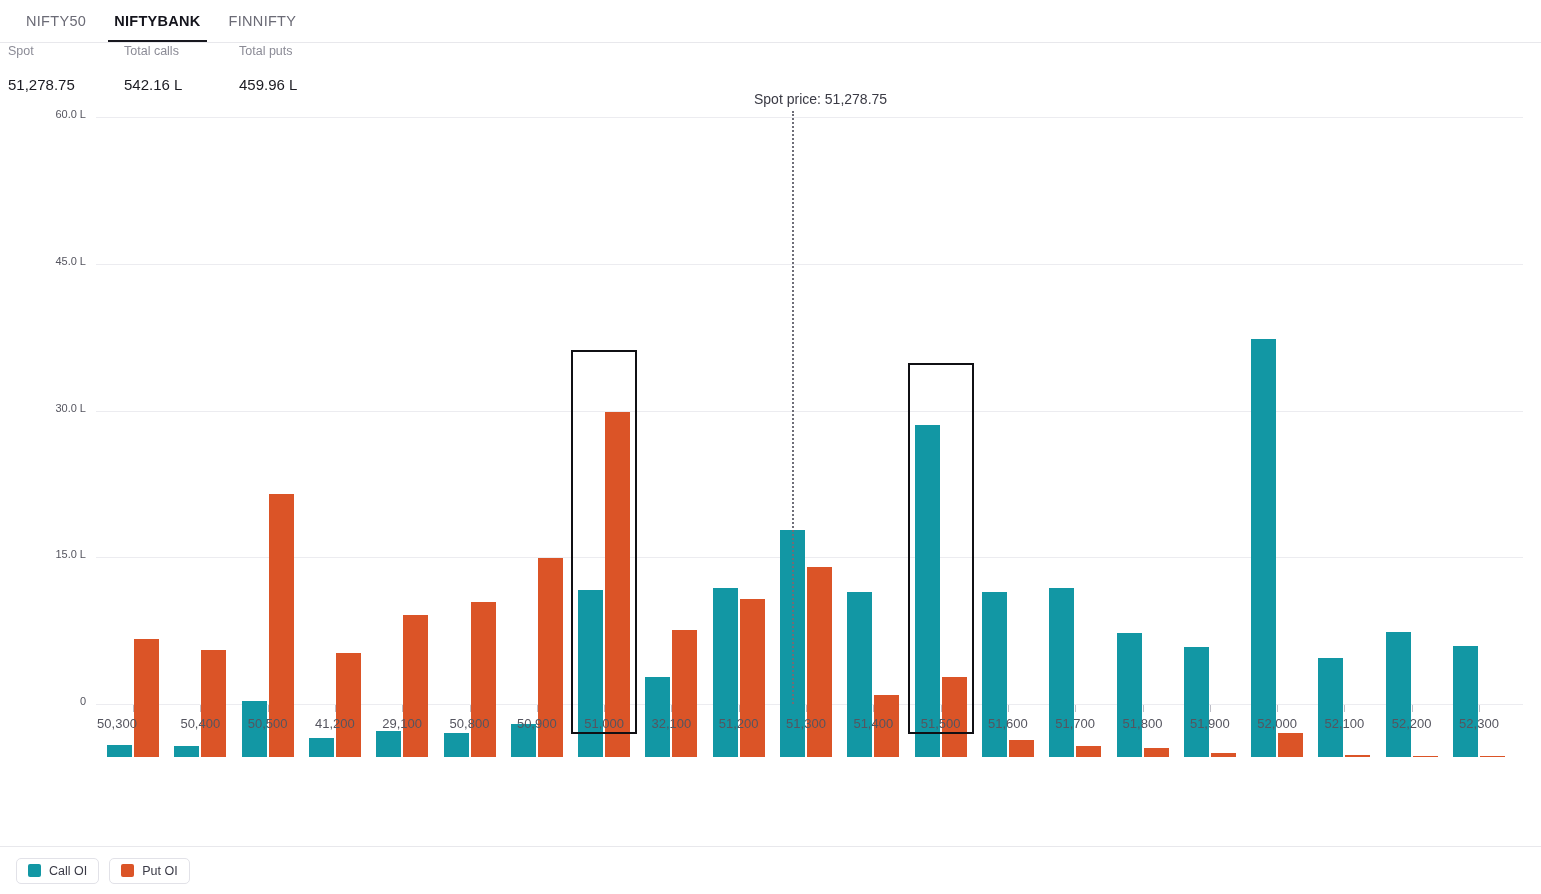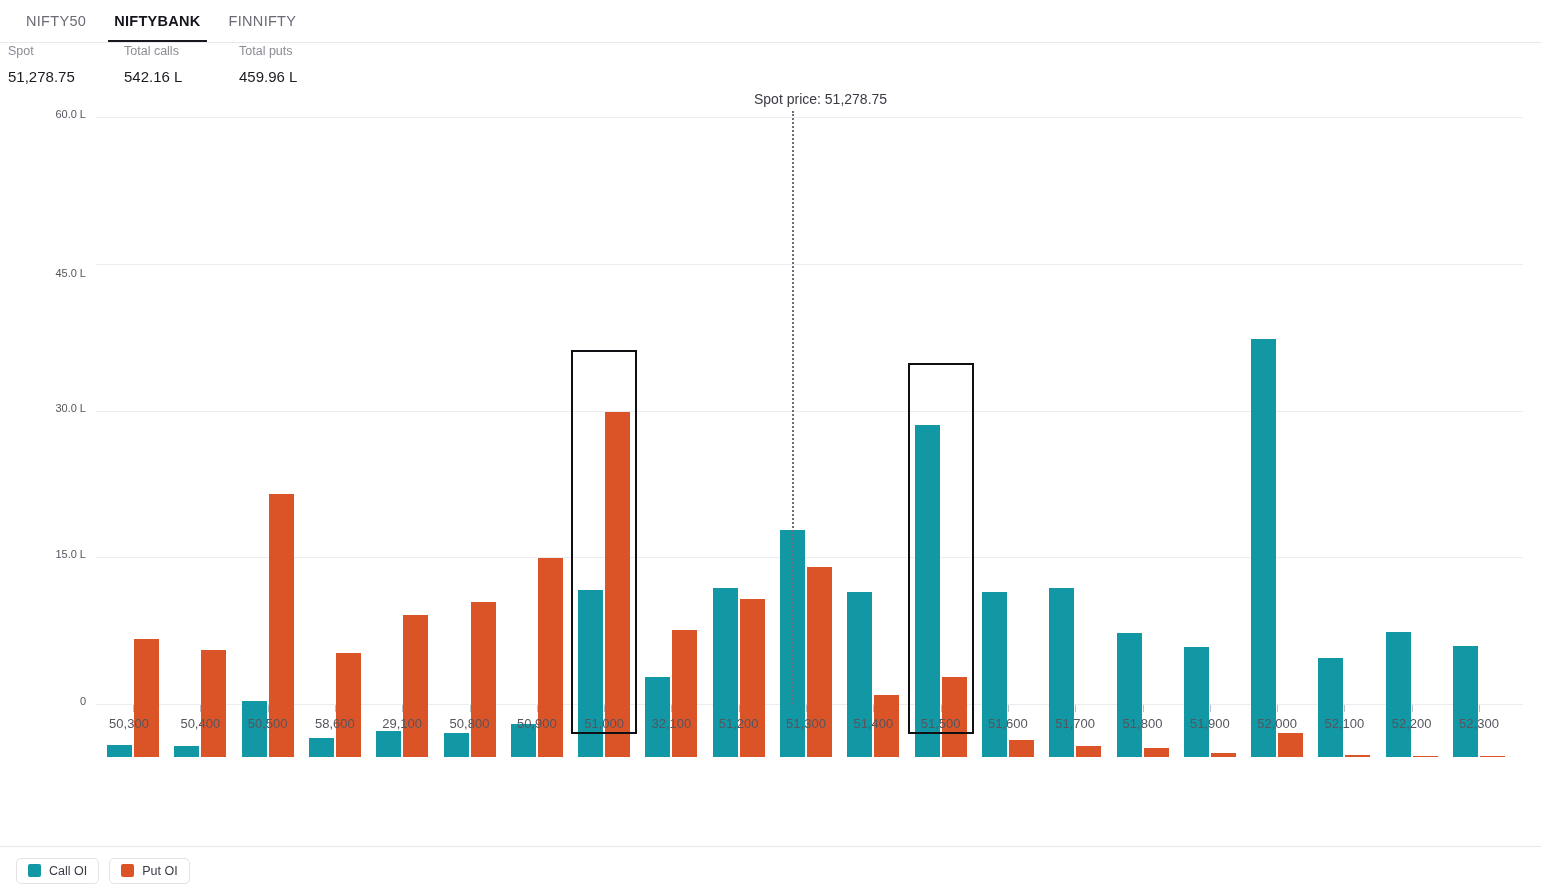--- a/index.html
+++ b/index.html
@@ -55,21 +55,21 @@
     font-family: "Liberation Sans", sans-serif;
     display: flex; align-items: center; justify-content: center;
   }
 
   
   .stats { display: flex; padding: 0 8px; flex: 0 0 auto; height: 46px; }
   .stat { margin-right: 0; }
   .stat-0 { width: 116px; }
   .stat-1 { width: 115px; }
   .stat-lbl { font-size: 12.5px; color: #8b8b96; line-height: 16px; }
-  .stat-val { font-size: 15px; color: #1b1b22; line-height: 22px; margin-top: 7px; }
+  .stat-val { font-size: 15px; color: #1b1b22; line-height: 22px; margin-top: 15px; }
 
   
   .chartwrap { flex: 1 1 auto; position: relative; }
   .plot { position: absolute; left: 0; top: 0; right: 0; bottom: 0; }
   .ytick { position: absolute; font-size: 11px; color: #55555f; text-align: right; width: 86px; }
   .gridline { position: absolute; left: 96px; right: 18px; height: 1px; background: #ececf0; }
   .baseline { position: absolute; left: 96px; right: 18px; height: 1px; background: #ececf0; }
   .bar { position: absolute; bottom: 0; }
   .bar.call { background: #1297a4; }
   .bar.put  { background: #db5427; }
@@ -131,39 +131,39 @@
 
   <div class="chartwrap">
     <div class="plot" id="plot">
         <div class="baseline" style="top: 615px;"></div>
         <div class="ytick" style="top: 606px; left: 0px;">0</div>
         <div class="gridline" style="top: 468.3px;"></div>
         <div class="ytick" style="top: 459.3px; left: 0px;">15.0 L</div>
         <div class="gridline" style="top: 321.6px;"></div>
         <div class="ytick" style="top: 312.6px; left: 0px;">30.0 L</div>
         <div class="gridline" style="top: 174.9px;"></div>
-        <div class="ytick" style="top: 165.9px; left: 0px; margin-top: 12px;">45.0 L</div>
+        <div class="ytick" style="top: 165.9px; left: 0px;">45.0 L</div>
         <div class="gridline" style="top: 28.2px;"></div>
         <div class="ytick" style="top: 19.2px; left: 0px;">60.0 L</div>
         <div class="bar call" title="Call OI 50,300: 1.2 L" style="left: 107px; width: 25px; height: 11.736px; bottom: 89px;"></div>
         <div class="bar put" title="Put OI 50,300: 12.1 L" style="left: 134px; width: 25px; height: 118.338px; bottom: 89px;"></div>
         <div class="xtick-mark" style="left: 133px; top: 616px;"></div>
-        <div class="xlabel" style="left: 84px; width: 90px; top: 627px; text-align: center;">50,300</div>
+        <div class="xlabel" style="left: 72px; width: 90px; top: 627px; text-align: center;">50,300</div>
         <div class="bar call" title="Call OI 50,400: 1.1 L" style="left: 174.3px; width: 25px; height: 10.758px; bottom: 89px;"></div>
         <div class="bar put" title="Put OI 50,400: 10.9 L" style="left: 201.3px; width: 25px; height: 106.602px; bottom: 89px;"></div>
         <div class="xtick-mark" style="left: 200.3px; top: 616px;"></div>
         <div class="xlabel" style="left: 155.3px; width: 90px; top: 627px;">50,400</div>
         <div class="bar call" title="Call OI 50,500: 5.7 L" style="left: 241.6px; width: 25px; height: 55.746px; bottom: 89px;"></div>
         <div class="bar put" title="Put OI 50,500: 26.9 L" style="left: 268.6px; width: 25px; height: 263.082px; bottom: 89px;"></div>
         <div class="xtick-mark" style="left: 267.6px; top: 616px;"></div>
         <div class="xlabel" style="left: 222.6px; width: 90px; top: 627px;">50,500</div>
         <div class="bar call" title="Call OI 50,600: 1.9 L" style="left: 308.9px; width: 25px; height: 18.582px; bottom: 89px;"></div>
         <div class="bar put" title="Put OI 50,600: 10.6 L" style="left: 335.9px; width: 25px; height: 103.668px; bottom: 89px;"></div>
         <div class="xtick-mark" style="left: 334.9px; top: 616px;"></div>
-        <div class="xlabel" style="left: 289.9px; width: 90px; top: 627px;">58,600</div>
+        <div class="xlabel" style="left: 289.9px; width: 90px; top: 627px;">41,200</div>
         <div class="bar call" title="Call OI 50,700: 2.7 L" style="left: 376.2px; width: 25px; height: 26.406px; bottom: 89px;"></div>
         <div class="bar put" title="Put OI 50,700: 14.5 L" style="left: 403.2px; width: 25px; height: 141.81px; bottom: 89px;"></div>
         <div class="xtick-mark" style="left: 402.2px; top: 616px;"></div>
         <div class="xlabel" style="left: 357.2px; width: 90px; top: 627px;">29,100</div>
         <div class="bar call" title="Call OI 50,800: 2.5 L" style="left: 443.5px; width: 25px; height: 24.45px; bottom: 89px;"></div>
         <div class="bar put" title="Put OI 50,800: 15.9 L" style="left: 470.5px; width: 25px; height: 155.502px; bottom: 89px;"></div>
         <div class="xtick-mark" style="left: 469.5px; top: 616px;"></div>
         <div class="xlabel" style="left: 424.5px; width: 90px; top: 627px;">50,800</div>
         <div class="bar call" title="Call OI 50,900: 3.4 L" style="left: 510.8px; width: 25px; height: 33.252px; bottom: 89px;"></div>
         <div class="bar put" title="Put OI 50,900: 20.3 L" style="left: 537.8px; width: 25px; height: 198.534px; bottom: 89px;"></div>

